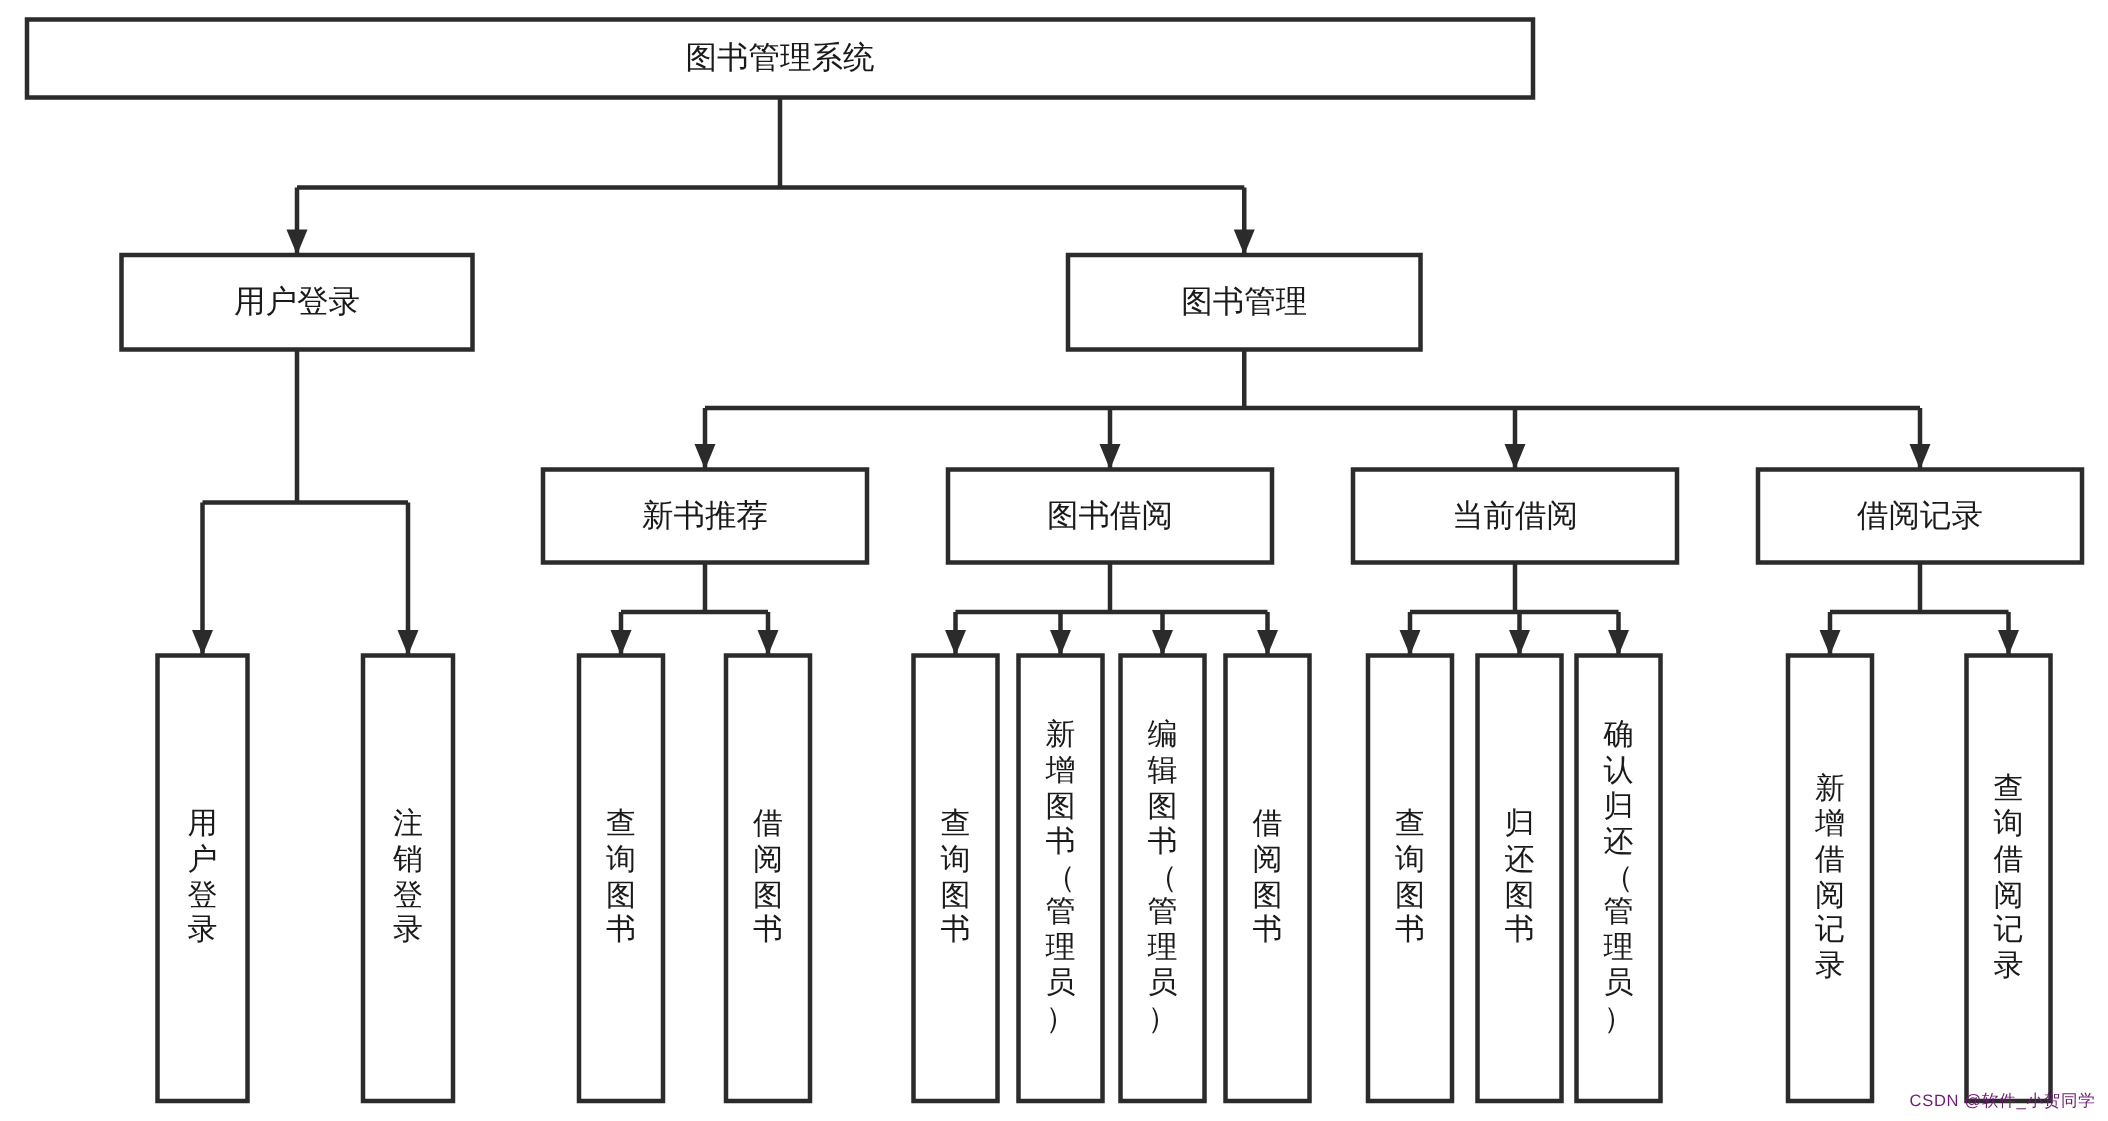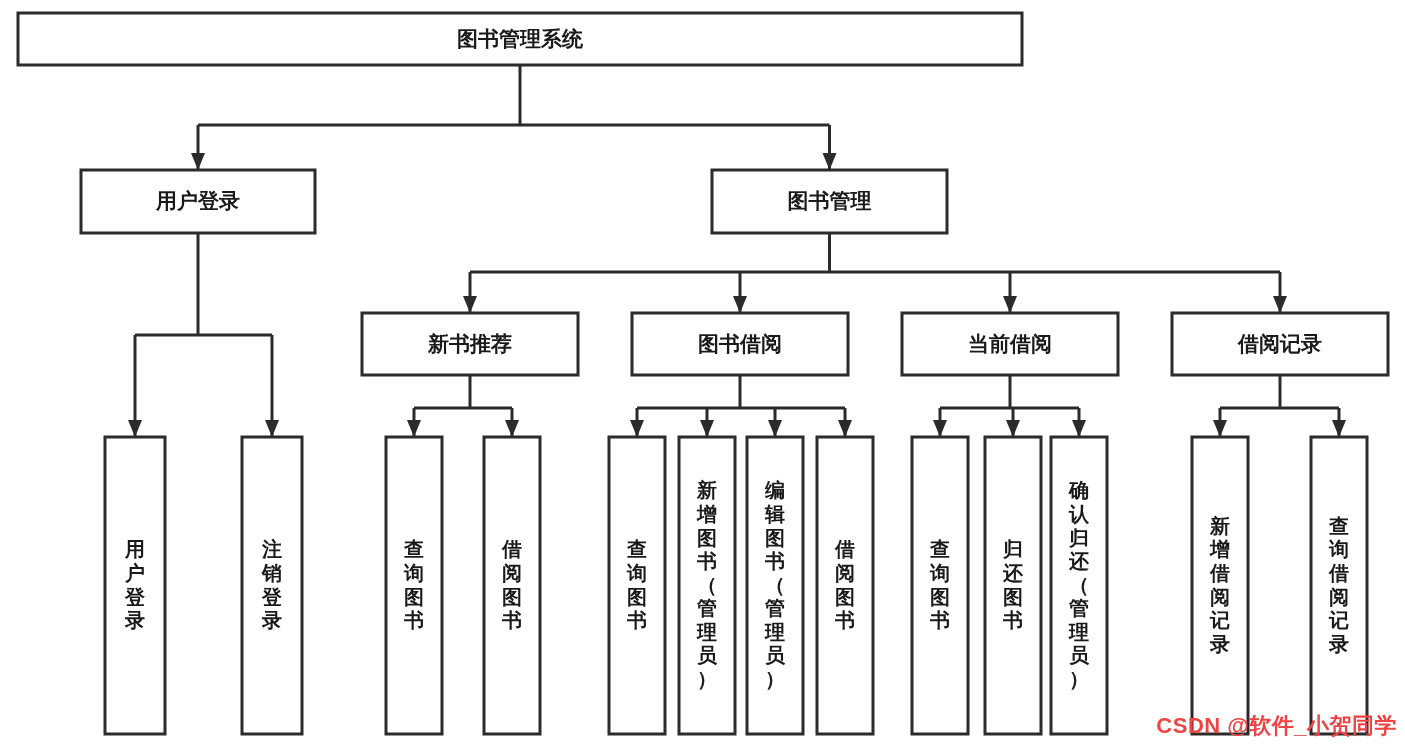--- a/index.html
+++ b/index.html
@@ -11,21 +11,20 @@
     width: 1405px;
     height: 747px;
     font-family: "Liberation Sans", "DejaVu Sans", sans-serif;
     overflow: hidden;
     position: relative;
   }
   #diagram-root {
     position: relative;
     width: 1405px;
     height: 747px;
-    font-weight: bold;
   }
   svg.diagram-canvas {
     position: absolute;
     top: 0;
     left: 0;
     width: 1405px;
     height: 747px;
   }
   .node-box {
     fill: #ffffff;
@@ -63,22 +62,22 @@
     text-align: center;
   }
   .leaf-label-v span {
     display: block;
   }
   .watermark {
     position: absolute;
     right: 8px;
     bottom: 6px;
     font-family: "Liberation Sans", "DejaVu Sans", sans-serif;
-    font-size: 22px;
-    color: #ef4444;
+    font-size: 11px;
+    color: #701a75;
     letter-spacing: 0.5px;
     white-space: nowrap;
   }
 </style>
 </head>
 <body>
 
 <div id="diagram-root">
 
   <svg class="diagram-canvas" viewBox="0 0 1405 747">

